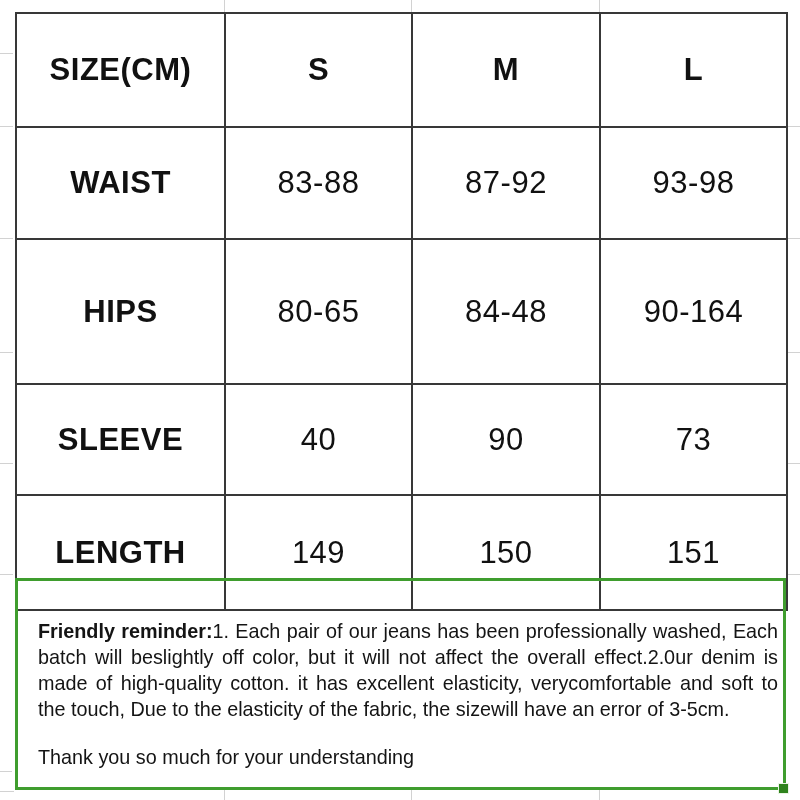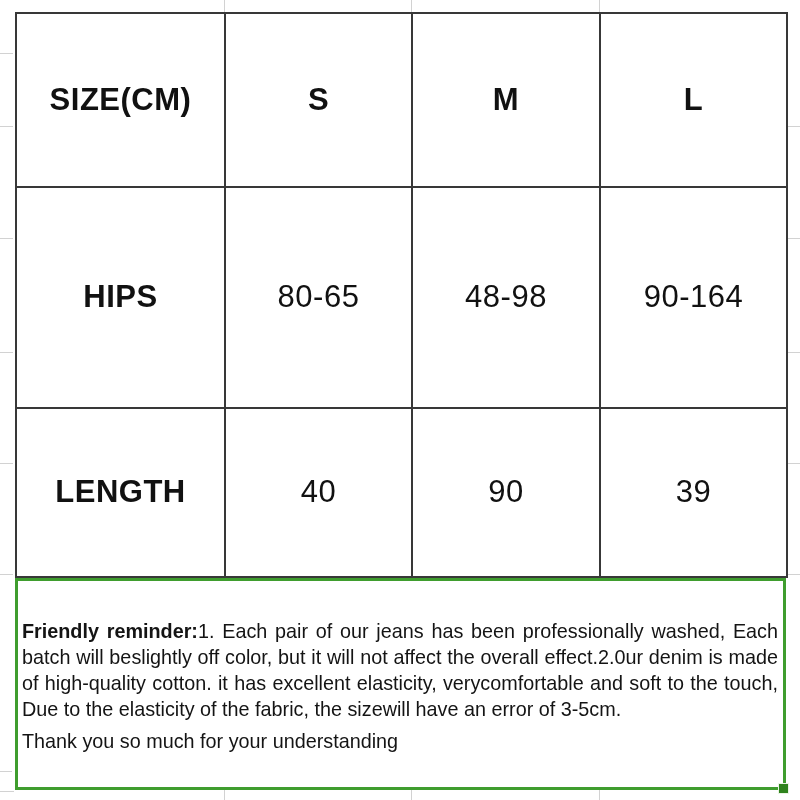--- a/index.html
+++ b/index.html
@@ -37,28 +37,28 @@
 
   
   .reminder {
     position: absolute;
     left: 15px;
     top: 578px;
     width: 771px;
     height: 212px;
     box-sizing: border-box;
     border: 3px solid #3f9d2e;
-    padding: 37px 5px 0 4px;
+    padding: 37px 5px 0 20px;
     font-size: 19.8px;
     line-height: 26px;
     text-align: justify;
     color: #141414;
   }
   .reminder p { margin: 0; }
-  .reminder p + p { margin-top: 6px; }
+  .reminder p + p { margin-top: 22px; }
   .reminder b { font-weight: bold; }
   .handle {
     position: absolute;
     right: -6px;
     bottom: -7px;
     width: 9px;
     height: 9px;
     background: #2f831d;
     border: 1px solid #eaf5e4;
   }
@@ -102,31 +102,43 @@
         <col style="width:188px">
         <col style="width:187px">
     </colgroup>
     <tbody>
         <tr style="height:114px">
       <td class="hdr">SIZE(CM)</td>
       <td class="hdr">S</td>
       <td class="hdr">M</td>
       <td class="hdr">L</td>
     </tr>
+    <tr style="height:112px">
+      <td class="hdr">WAIST</td>
+      <td>83-88</td>
+      <td>87-92</td>
+      <td>93-98</td>
+    </tr>
     <tr style="height:145px">
       <td class="hdr">HIPS</td>
       <td>80-65</td>
-      <td>48-98</td>
+      <td>84-48</td>
       <td>90-164</td>
     </tr>
     <tr style="height:111px">
-      <td class="hdr">LENGTH</td>
+      <td class="hdr">SLEEVE</td>
       <td>40</td>
       <td>90</td>
-      <td>39</td>
+      <td>73</td>
+    </tr>
+    <tr style="height:115px">
+      <td class="hdr">LENGTH</td>
+      <td>149</td>
+      <td>150</td>
+      <td>151</td>
     </tr>
   </tbody>
     </table>
 
   <div class="reminder">
     <p><b>Friendly reminder:</b><span>1. Each pair of our jeans has been professionally washed, Each batch will beslightly off color, but it will not affect the overall effect.2.0ur denim is made of high-quality cotton. it has excellent elasticity, verycomfortable and soft to the touch, Due to the elasticity of the fabric, the sizewill have an error of 3-5cm.</span></p>
     <p>Thank you so much for your understanding</p>
     <div class="handle"></div>
   </div>
 

